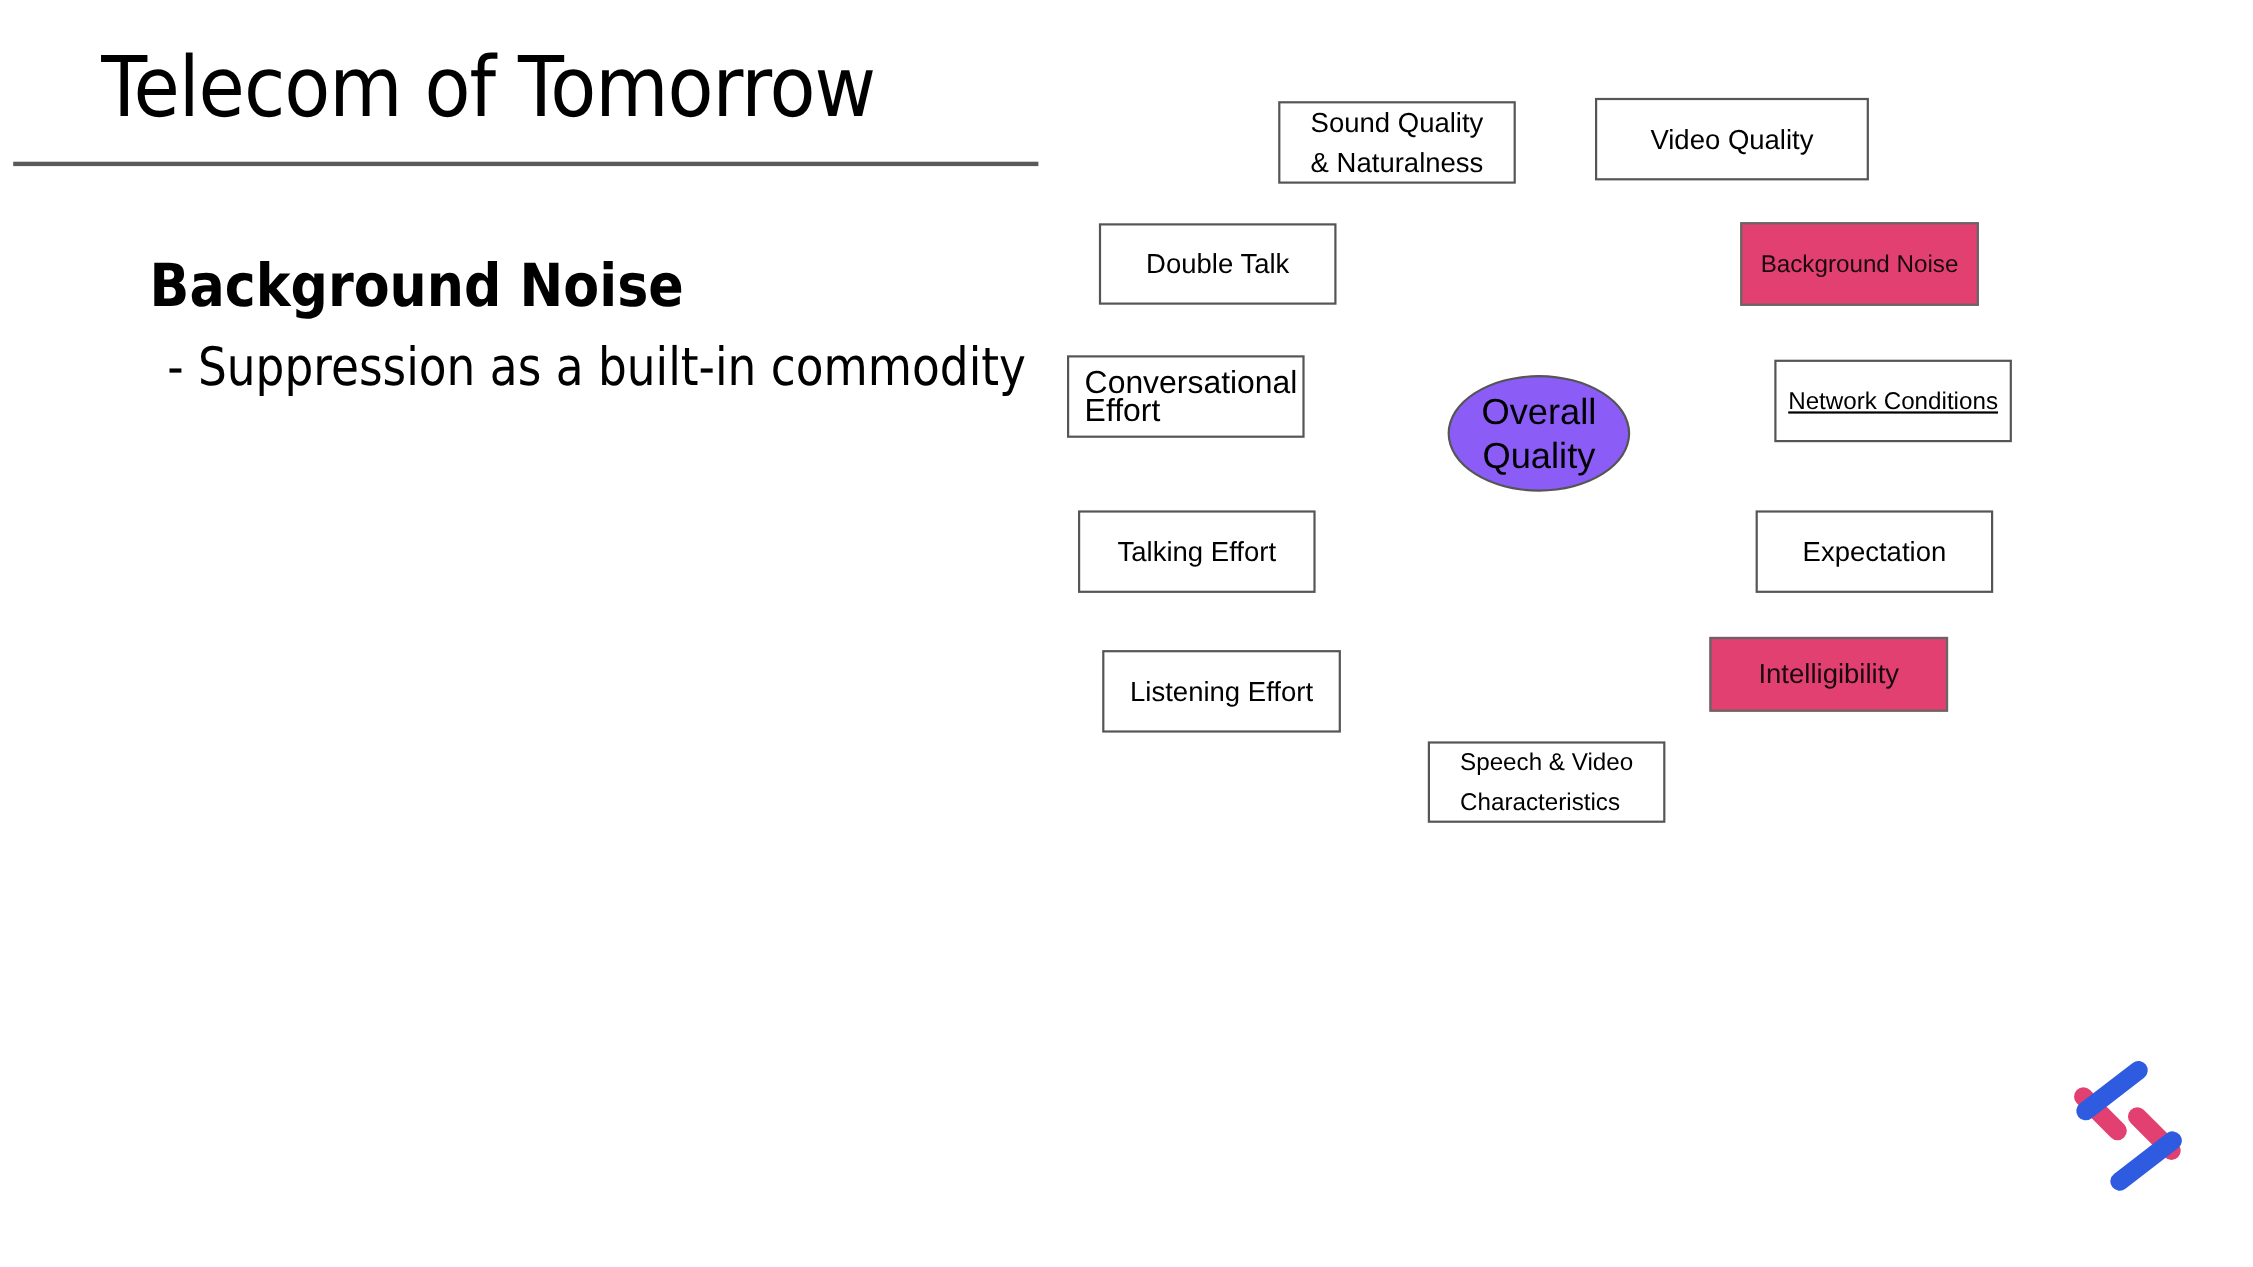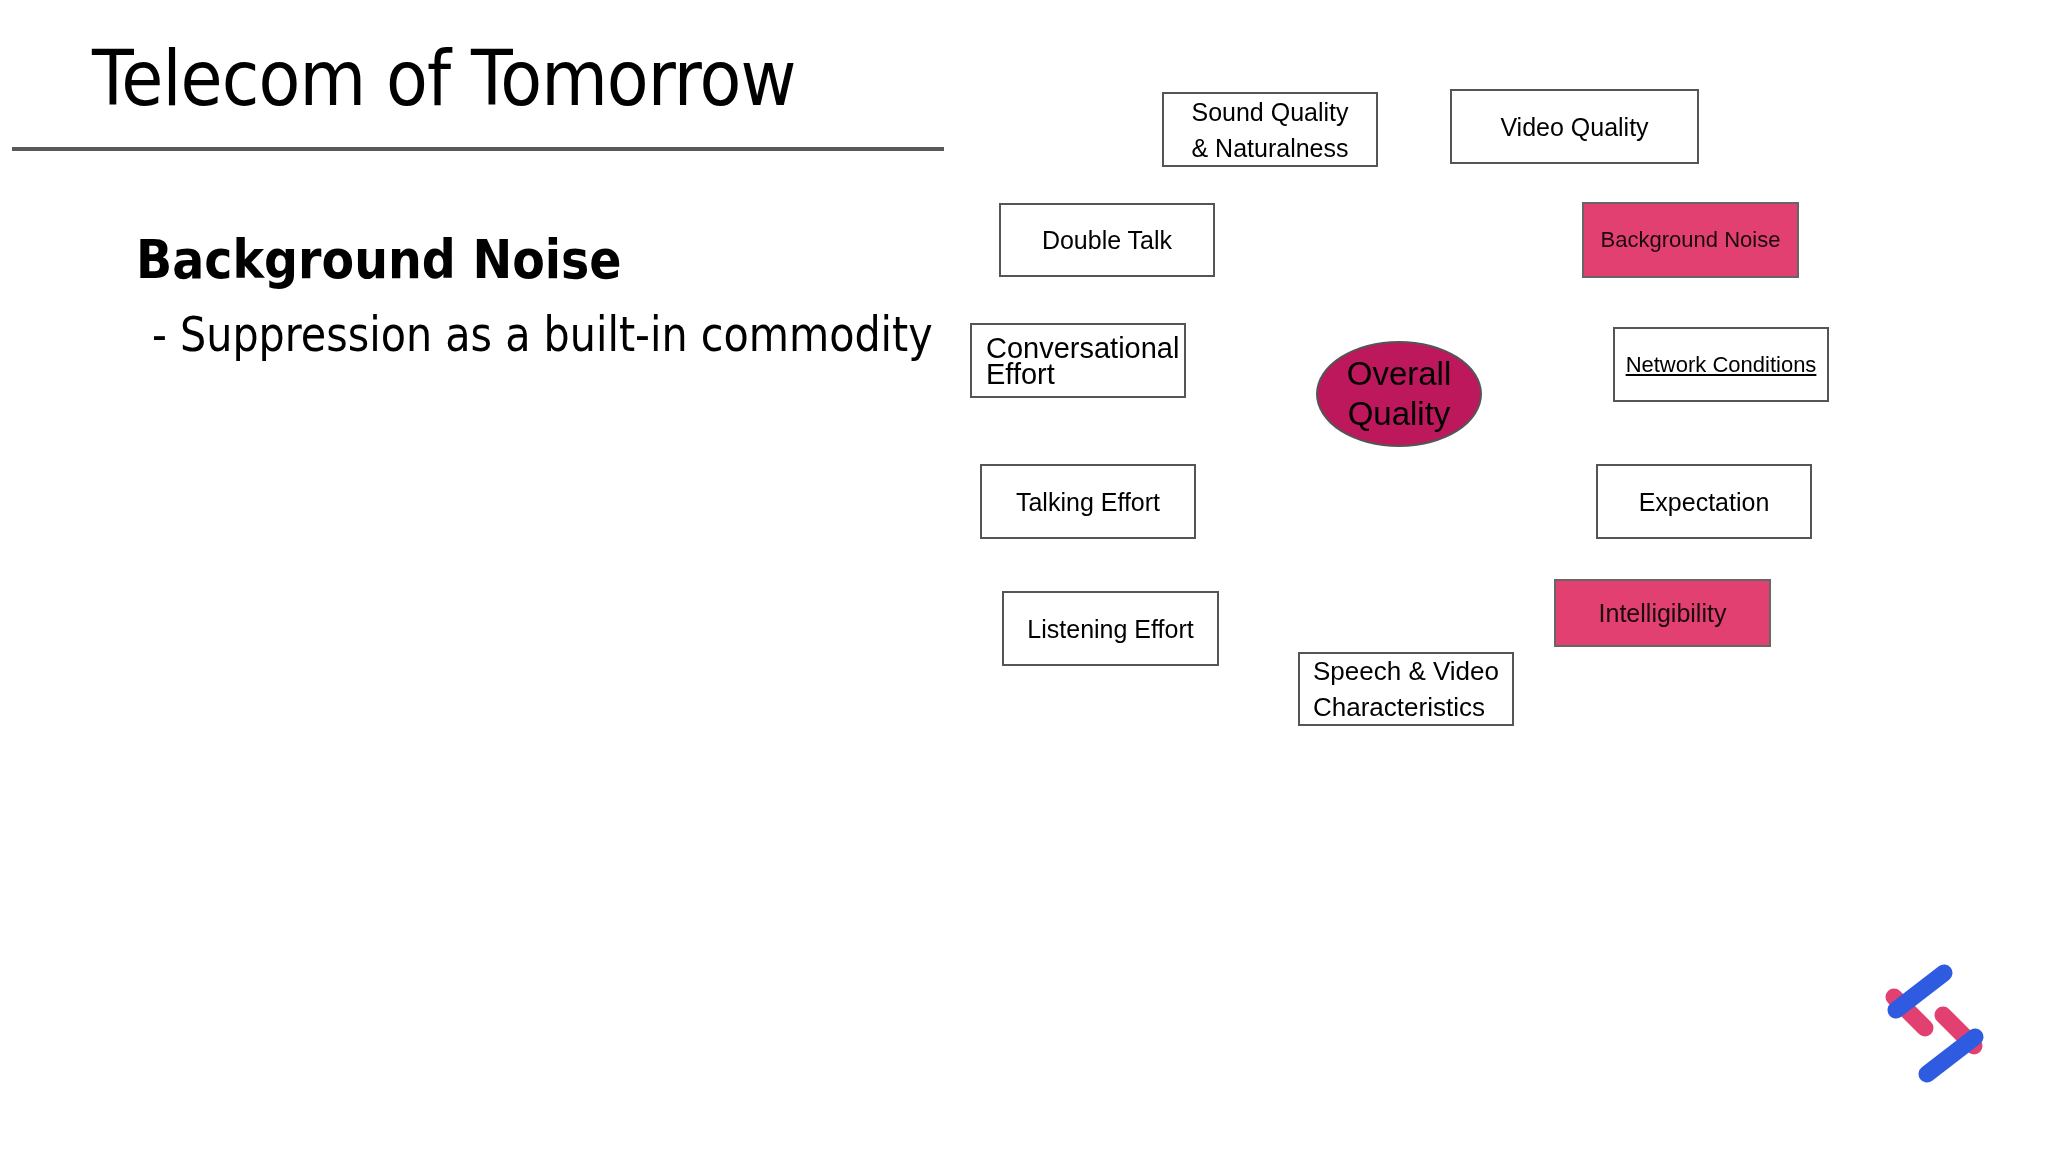--- a/index.html
+++ b/index.html
@@ -11,21 +11,21 @@
   .heading { position:absolute; left:136px; top:228px; font-size:54px; font-weight:700; color:#000;
              font-family:"DejaVu Sans", sans-serif; transform:scaleX(0.88); transform-origin:left top; white-space:nowrap; }
   .sub { position:absolute; left:152px; top:306px; font-size:48px; color:#000;
          font-family:"DejaVu Sans", sans-serif; transform:scaleX(0.86); transform-origin:left top; white-space:nowrap; }
   .box { position:absolute; box-sizing:border-box; border:2.5px solid #555; background:#fff;
          display:flex; align-items:center; justify-content:center; text-align:left;
          font-family:"Liberation Sans", sans-serif; font-size:25px; color:#000; line-height:36px; }
   .box.hl { background:#E24070; color:#1a0a10; border-color:#666; }
   .box .t { white-space:pre-line; }
   .ellipse { position:absolute; left:1316px; top:341px; width:166px; height:106px; box-sizing:border-box;
-             border:2px solid #555; border-radius:50%; background:#be185d;
+             border:2px solid #555; border-radius:50%; background:#8b5cf6;
              display:flex; align-items:center; justify-content:center; text-align:center;
              font-family:"Liberation Sans", sans-serif; font-size:33px; line-height:40px; color:#000; }
   .logo { position:absolute; left:1880px; top:960px; width:110px; height:125px; }
 </style>
 </head>
 <body>
 
 <div class="title">Telecom of Tomorrow</div>
 <div class="rule"></div>
 <div class="heading">Background Noise</div>
@@ -61,21 +61,21 @@
   </div>
   <div class="box" style="left:1596px;top:464px;width:216px;height:75px;">
     <span class="t">Expectation</span>
   </div>
   <div class="box" style="left:1002px;top:591px;width:217px;height:75px;">
     <span class="t">Listening Effort</span>
   </div>
   <div class="box hl" style="left:1554px;top:579px;width:217px;height:68px;">
     <span class="t">Intelligibility</span>
   </div>
-  <div class="box" style="left:1298px;top:652px;width:216px;height:74px;font-size:26px;">
+  <div class="box" style="left:1298px;top:674px;width:216px;height:74px;font-size:22px;">
     <span class="t">Speech &amp; Video
 Characteristics</span>
   </div>
 </div>
 
 <svg class="logo" viewBox="0 0 110 125">
   <g stroke-linecap="round" fill="none">
     <line x1="14" y1="37" x2="45" y2="68" stroke="#E24070" stroke-width="17"></line>
     <line x1="63" y1="55" x2="94" y2="86" stroke="#E24070" stroke-width="17"></line>
     <line x1="64" y1="13" x2="16" y2="50" stroke="#2F5BE0" stroke-width="17"></line>

